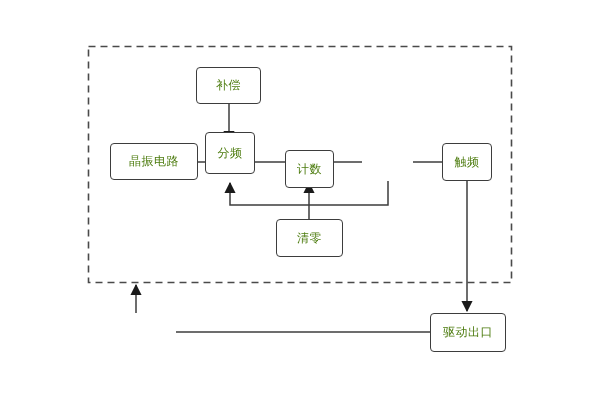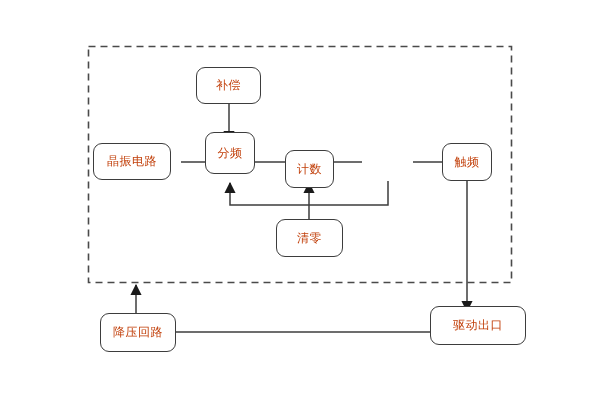--- a/index.html
+++ b/index.html
@@ -14,26 +14,26 @@
   #wires {
     position: absolute;
     left: 0; top: 0;
     width: 600px; height: 400px;
   }
   .node {
     position: absolute;
     box-sizing: border-box;
     background: #ffffff;
     border: 1.5px solid #3d3d3d;
-    border-radius: 9px;
+    border-radius: 4px;
     display: flex;
     align-items: center;
     justify-content: center;
     font-size: 12px;
-    color: #c2410c;
+    color: #4d7c0f;
     letter-spacing: 0.5px;
     white-space: nowrap;
   }
 </style>
 </head>
 <body>
 
 <div id="canvas">
 
   <svg id="wires" width="600" height="400" viewBox="0 0 600 400" xmlns="http://www.w3.org/2000/svg">
@@ -64,28 +64,27 @@
       <path d="M467,181 L467,311" marker-end="url(#arrow)"></path>
 
       <path d="M136,313 L136,285" marker-end="url(#arrow)"></path>
 
       <path d="M176,332 L430,332"></path>
     </g>
   </svg>
 
   <div class="node" style="left:196px; top:67px;  width:65px; height:37px">补偿</div>
 
-  <div class="node" style="left:93px; top:143px; width:78px; height:37px">晶振电路</div>
+  <div class="node" style="left:110px; top:143px; width:88px; height:37px">晶振电路</div>
 
   <div class="node" style="left:205px; top:132px; width:50px; height:42px">分频</div>
 
   <div class="node" style="left:285px; top:150px; width:49px; height:38px">计数</div>
 
 
   <div class="node" style="left:442px; top:143px; width:50px; height:38px">触频</div>
 
   <div class="node" style="left:276px; top:219px; width:67px; height:38px">清零</div>
 
-  <div class="node" style="left:100px; top:313px; width:76px; height:39px">降压回路</div>
 
-  <div class="node" style="left:430px; top:306px; width:96px; height:39px">驱动出口</div>
+  <div class="node" style="left:430px; top:313px; width:76px; height:39px">驱动出口</div>
 
 </div>
 
 </body></html>

